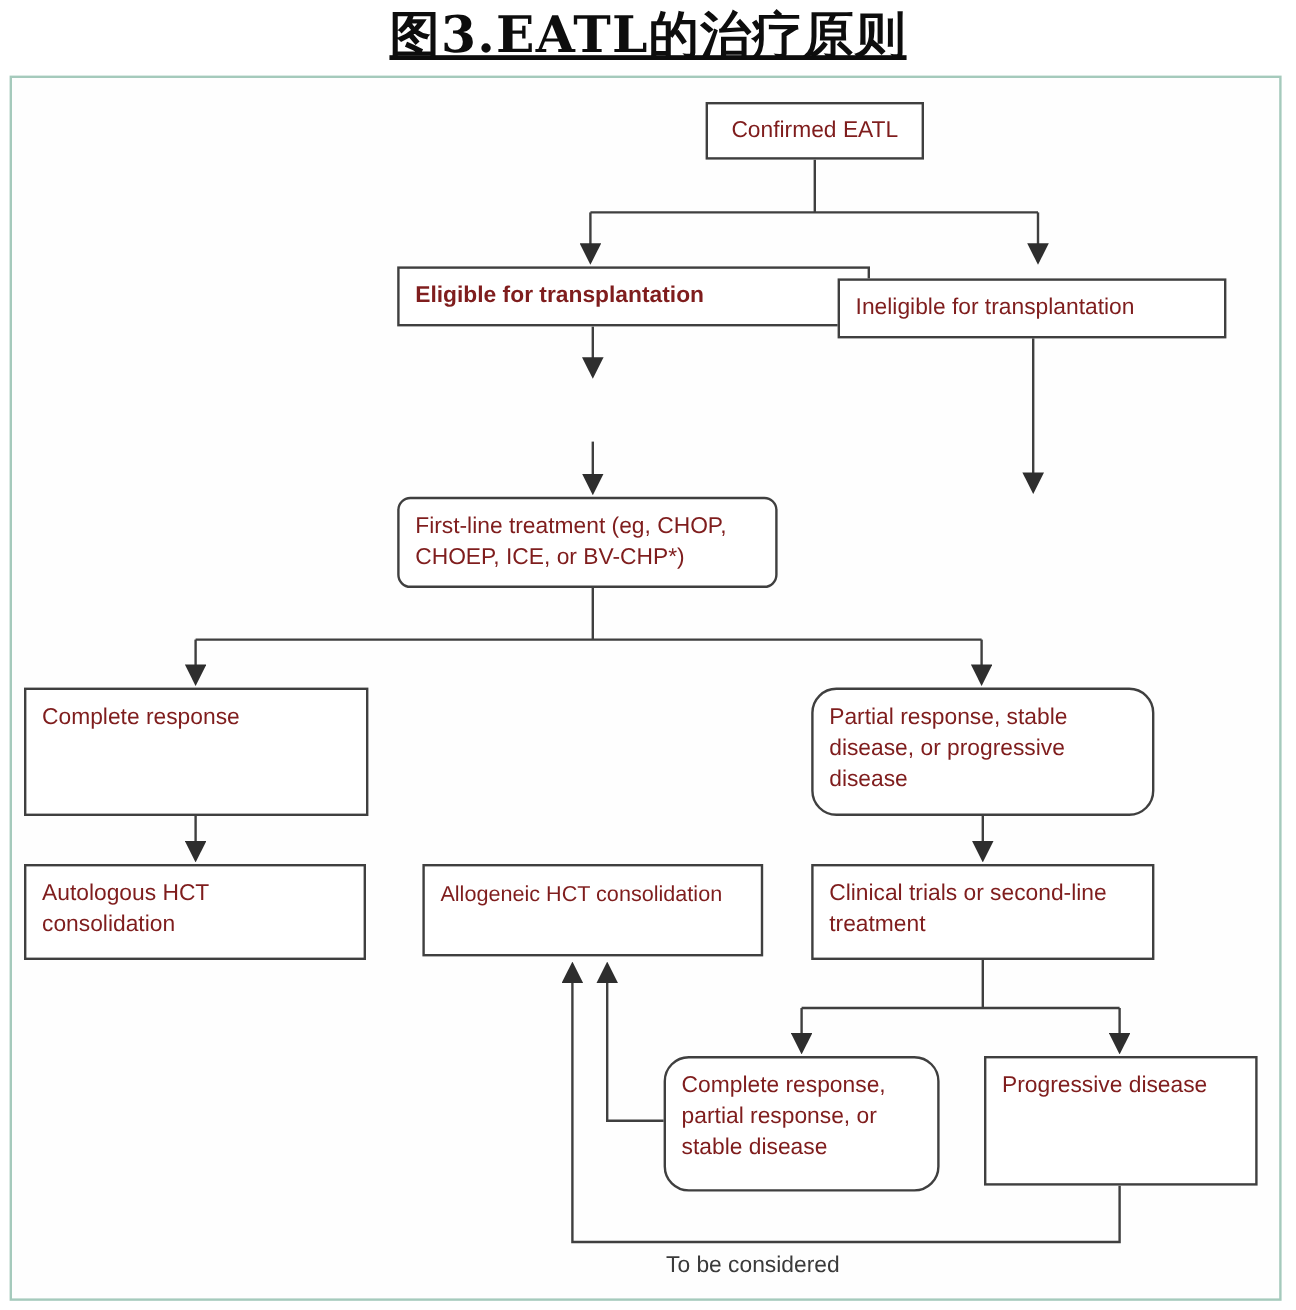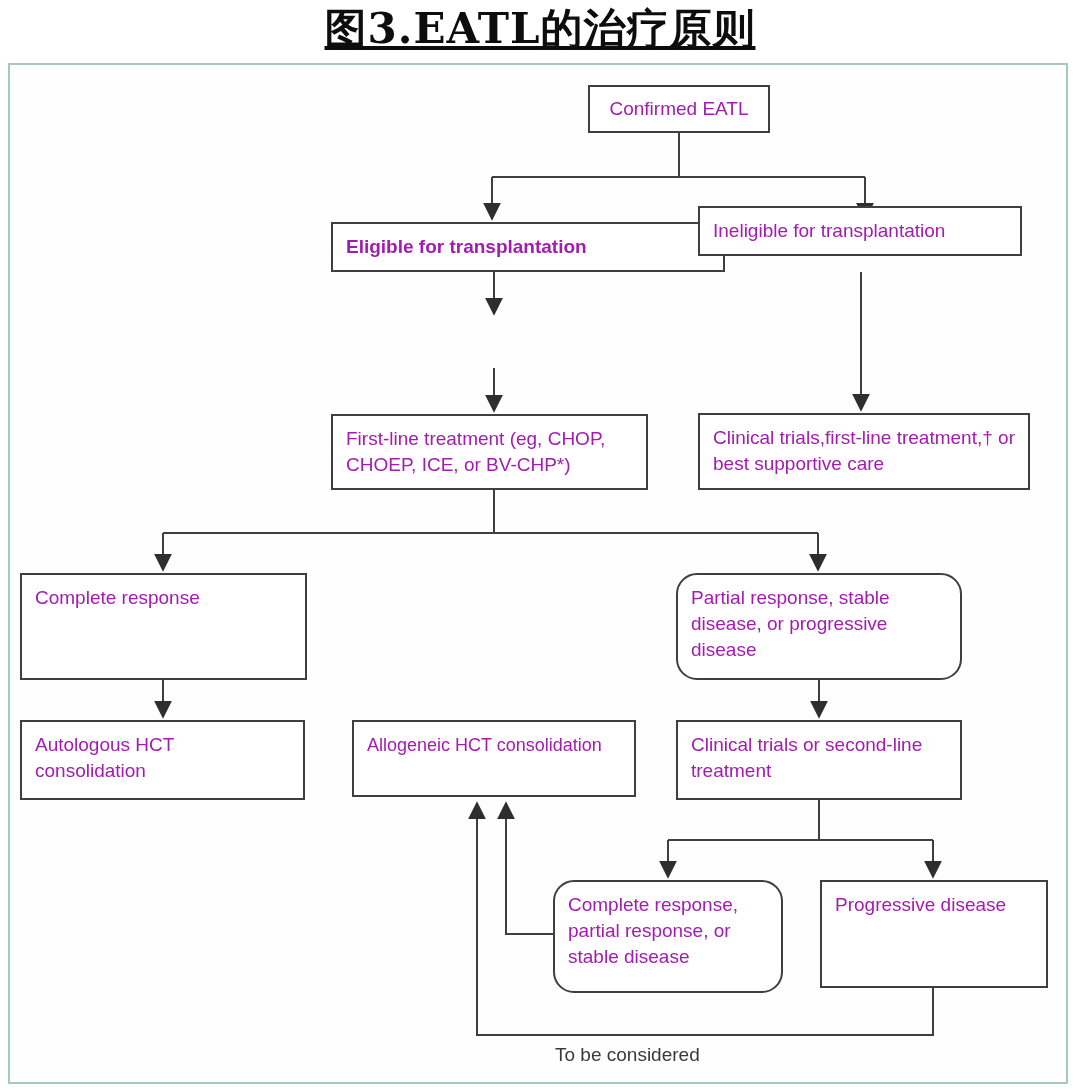--- a/index.html
+++ b/index.html
@@ -5,28 +5,28 @@
   html,body{margin:0;padding:0;background:#ffffff;}
   .page{position:relative;width:1080px;height:1092px;background:#ffffff;overflow:hidden;
         font-family:"Liberation Sans","DejaVu Sans",sans-serif;}
   .fig-title{position:absolute;left:0;top:2px;width:1080px;text-align:center;
              font-family:"DejaVu Serif","Liberation Serif",serif;
              font-weight:bold;font-size:42px;line-height:54px;color:#0d0d0d;letter-spacing:1px;text-decoration:underline;}
   .frame{position:absolute;left:8px;top:63px;width:1060px;height:1021px;
          border:2px solid #a5cabc;background:#fefefe;box-sizing:border-box;}
   .connectors{position:absolute;left:0;top:0;width:1080px;height:1092px;pointer-events:none;}
   .node{position:absolute;box-sizing:border-box;border:2px solid #3f3f3f;background:#ffffff;
-        color:#a21caf;font-size:19px;line-height:26px;padding:10px 13px;}
+        color:#7f1d1d;font-size:19px;line-height:26px;padding:10px 13px;}
   .node.center{display:flex;align-items:center;justify-content:center;text-align:center;padding:4px 8px;}
   
   .n-confirmed {left:588px;top:85px; width:182px;height:48px;}
   .n-eligible  {left:331px;top:222px;width:394px;height:50px;font-weight:bold;}
-  .n-ineligible{left:698px;top:206px;width:324px;height:50px;}
+  .n-ineligible{left:698px;top:232px;width:324px;height:50px;}
   .n-donor     {left:331px;top:317px;width:326px;height:51px;}
-  .n-firstline {left:331px;top:414px;width:317px;height:76px;}
+  .n-firstline {left:331px;top:414px;width:317px;height:76px;border-radius:11px;}
   .n-ct1       {left:698px;top:413px;width:332px;height:77px;}
   .n-cr        {left:20px; top:573px;width:287px;height:107px;}
   .n-pr        {left:676px;top:573px;width:286px;height:107px;border-radius:21px;}
   .n-auto      {left:20px; top:720px;width:285px;height:80px;}
   .n-allo      {left:352px;top:720px;width:284px;height:77px;font-size:18px;white-space:nowrap;}
   .n-secondline{left:676px;top:720px;width:286px;height:80px;}
   .n-crprsd    {left:553px;top:880px;width:230px;height:113px;border-radius:21px;}
   .n-prog      {left:820px;top:880px;width:228px;height:108px;}
   .footer-label{position:absolute;left:555px;top:1042px;width:300px;text-align:left;
                 color:#3a3a3a;font-size:19px;line-height:26px;}
@@ -76,23 +76,20 @@
 
   <div class="node n-ineligible">
     <span>Ineligible for transplantation</span>
   </div>
 
 
   <div class="node n-firstline">
     <span>First-line treatment (eg, CHOP, CHOEP, ICE, or BV-CHP*)</span>
   </div>
 
-  <div class="node n-ct1">
-    <span>Clinical trials,first-line treatment,† or best supportive care</span>
-  </div>
 
   <div class="node n-cr">
     <span>Complete response</span>
   </div>
 
   <div class="node n-pr">
     <span>Partial response, stable disease, or progressive disease</span>
   </div>
 
   <div class="node n-auto">

